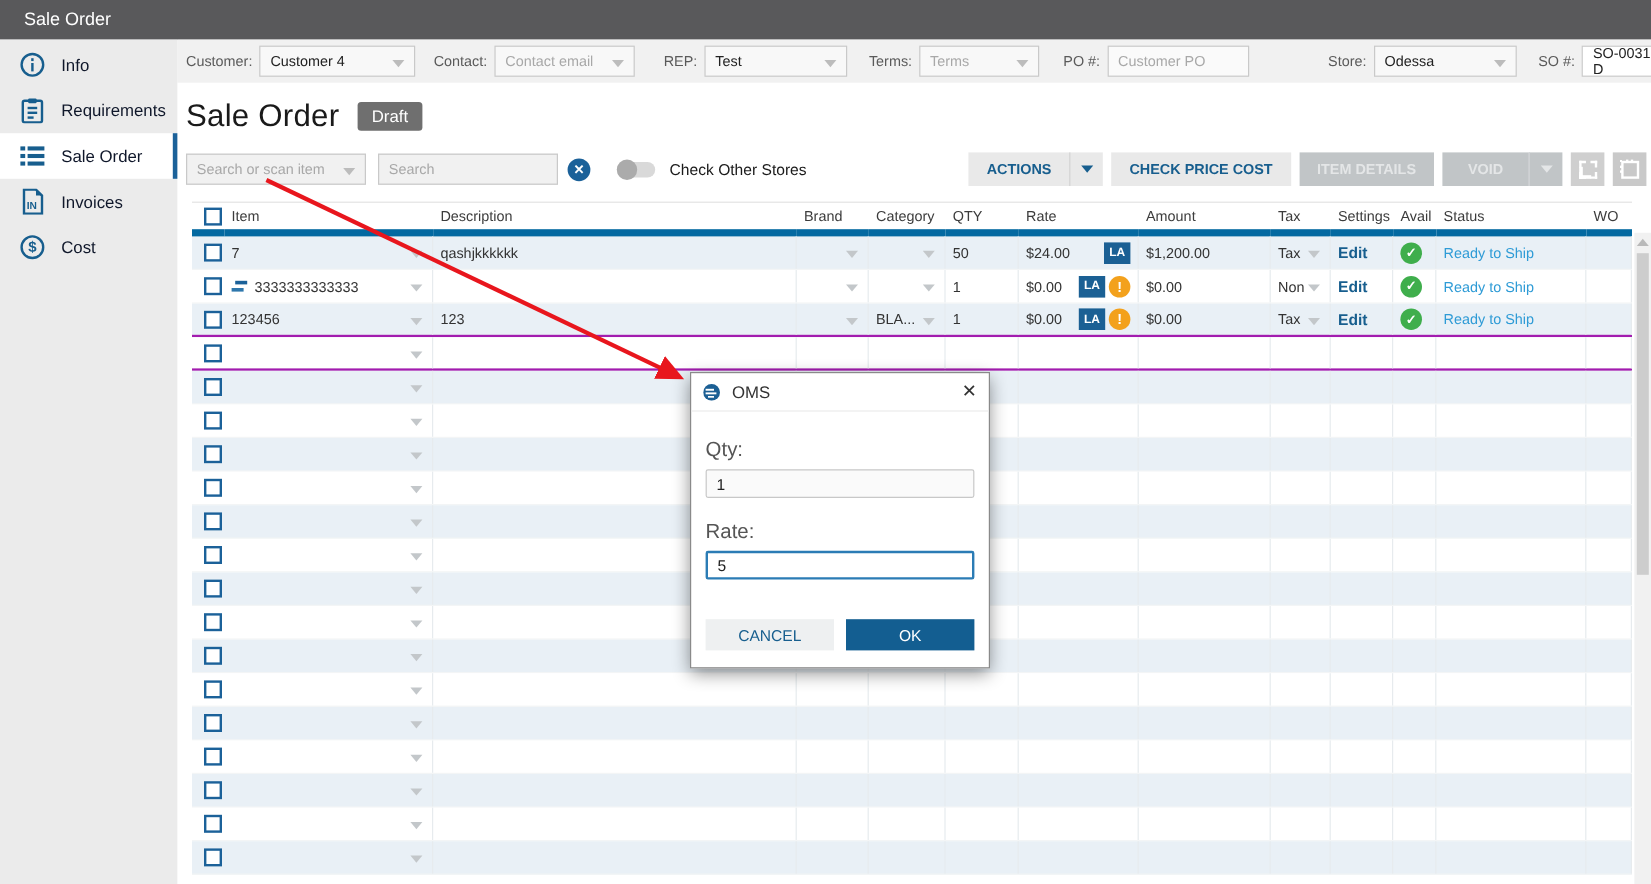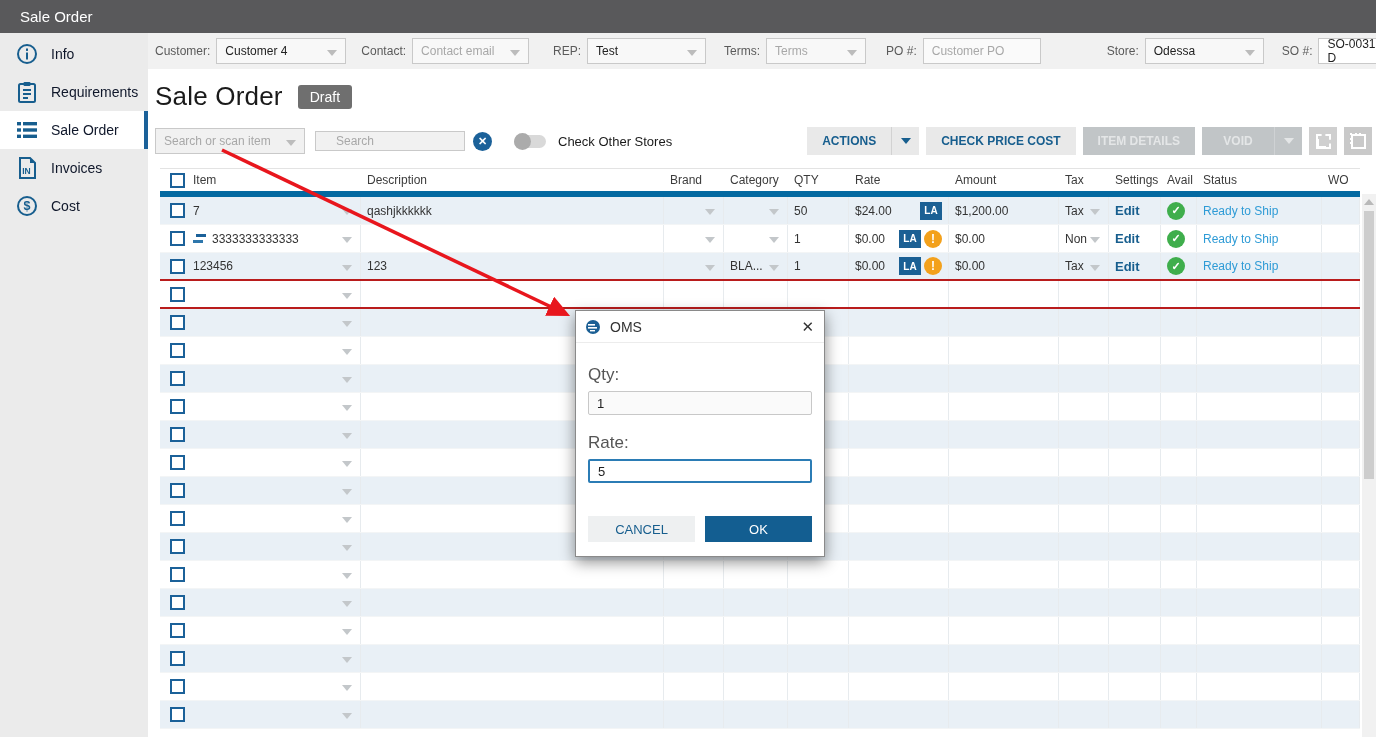--- a/index.html
+++ b/index.html
@@ -37,21 +37,21 @@
   
   .content { flex:1; position:relative; background:#fff; }
   .page-title-row { display:flex; align-items:center; gap:15px; padding:12px 0 0 7px; }
   .page-title { font-size:26px; color:#1a1a1a; letter-spacing:.2px; }
   .draft-badge { background:#6f6f6f; color:#fff; font-size:14px; padding:4px 12px; border-radius:3px; }
 
   
   .toolbar { display:flex; align-items:center; margin:15px 4px 4px 7px; }
   .search-select { width:150px; height:26px; background:#f1f1f1; border:1px solid #c9c9c9; display:flex; align-items:center; padding:0 24px 0 8px; font-size:12px; position:relative; }
   .search-select .caret { position:absolute; right:8px; top:11px; width:0;height:0; border-left:5px solid transparent;border-right:5px solid transparent;border-top:6px solid #bcbcbc; }
-  .search-input { width:150px; height:20px; background:#f1f1f1; border:1px solid #c9c9c9; display:flex; align-items:center; padding:0 20px; font-size:12px; margin-left:10px; }
+  .search-input { width:150px; height:26px; background:#f1f1f1; border:1px solid #c9c9c9; display:flex; align-items:center; padding:0 8px; font-size:12px; margin-left:10px; }
   .clear-btn { width:19px; height:19px; border-radius:50%; background:#1b6199; color:#fff; display:flex; align-items:center; justify-content:center; font-size:11px; font-weight:bold; margin-left:8px; cursor:pointer; }
   .toggle { width:32px; height:13px; background:#d9d9d9; border-radius:7px; margin-left:22px; position:relative; cursor:pointer; }
   .toggle .knob { position:absolute; left:0; top:-2px; width:17px; height:17px; border-radius:50%; background:#ababab; }
   .toggle-label { font-size:13px; color:#1a1a1a; margin-left:12px; }
 
   .toolbar-right { margin-left:auto; display:flex; align-items:center; gap:7px; }
   .btn-group { display:flex; }
   .btn { height:28px; display:flex; align-items:center; justify-content:center; background:#e9e9e9; color:#175e8e; font-weight:bold; font-size:12px; padding:0 15px; cursor:pointer; white-space:nowrap; }
   .btn-caret { width:28px; padding:0; border-left:1px solid #d2d2d2; }
   .btn-caret i { width:0;height:0;border-left:5px solid transparent;border-right:5px solid transparent;border-top:6px solid #175e8e; }
@@ -67,21 +67,21 @@
 
   
   .table { margin:13px 0 0 12px; width:1200px; border-top:1px solid #e3e3e3; font-size:12px; color:#333; }
   .tr { display:grid; grid-template-columns:27px 174px 303px 60px 64px 61px 100px 110px 50px 52px 36px 125px 38px; height:28px; align-items:stretch; }
   .cell { display:flex; align-items:center; padding:0 6px; position:relative; min-width:0; overflow:hidden; white-space:nowrap; }
   .thead .cell { font-size:12px; color:#3c3c3c; border-bottom:6px solid #0369a1; }
   .tr.data .cell { border-right:1px solid #e7ebee; }
   .tr.data .cell:first-child { border-right:none; }
   .tr.data { border-bottom:1px solid #f3f5f6; background:#fff; }
   .tr.stripe { background:#e9f0f6; }
-  .tr.last-filled, .tr.active-row { border-bottom:2px solid #b91c1c; }
+  .tr.last-filled, .tr.active-row { border-bottom:2px solid #a21caf; }
   .checkbox { width:15px; height:15px; background:#fff; border:2px solid #1b6199; margin-left:4px; cursor:pointer; flex-shrink:0; }
   .cell-caret { position:absolute; right:8px; top:12px; width:0; height:0; border-left:5px solid transparent; border-right:5px solid transparent; border-top:6px solid #c3c7ca; }
   .kit-icon { width:13px; height:9px; position:relative; margin-right:6px; flex-shrink:0; }
   .kit-icon i { position:absolute; height:3px; width:10px; background:#1b6199; display:block; }
   .kit-icon i:first-child { right:0; top:0; }
   .kit-icon i:last-child { left:0; bottom:0; background:#2e77ac; }
   .rate-cell { justify-content:space-between; }
   .badges { display:flex; align-items:center; gap:3px; }
   .la-badge { background:#1b6094; color:#fff; font-size:10px; font-weight:bold; border-radius:0; width:22px; height:18px; display:flex; align-items:center; justify-content:center; }
   .warn-badge { background:#f3a11c; color:#fff; width:18px; height:18px; border-radius:50%; display:flex; align-items:center; justify-content:center; font-weight:bold; font-size:12px; }

